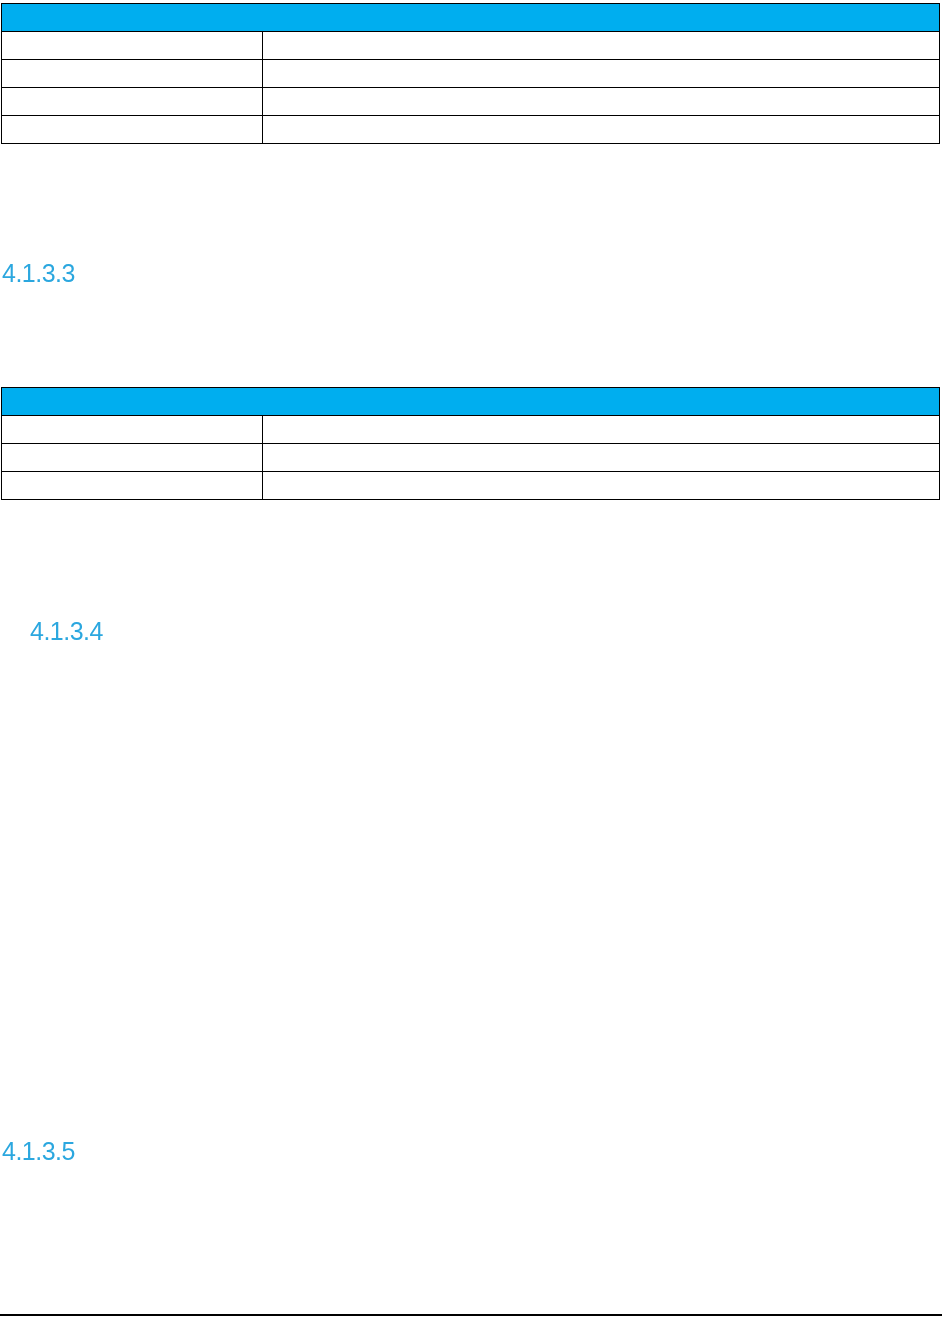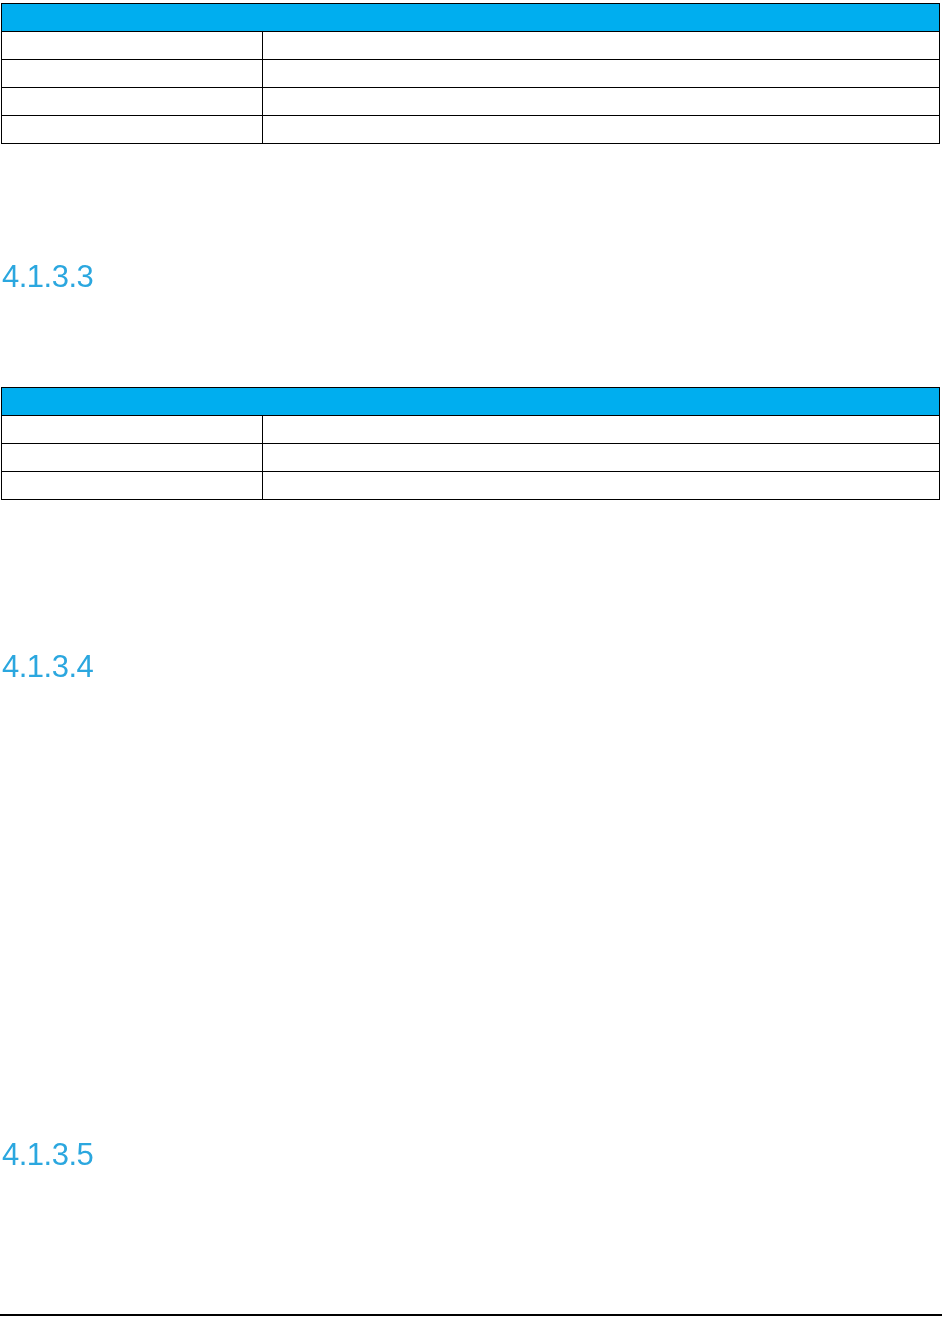--- a/index.html
+++ b/index.html
@@ -41,29 +41,29 @@
     background: #00AEEF;
     text-align: left;
     font-weight: bold;
     color: #ffffff;
   }
   col.col-label { width: 261px; }
 
   .section-heading {
     position: absolute;
     left: 2px;
-    font-size: 31px;
+    font-size: 25px;
     font-weight: 400;
     letter-spacing: -0.5px;
     color: #2BA7DF;
     line-height: 1.1;
     white-space: nowrap;
   }
   #heading-4133 { top: 260px; }
-  #heading-4134 { top: 650px; }
+  #heading-4134 { top: 618px; margin-left: 28px; }
   #heading-4135 { top: 1138px; }
 
   .footer-rule {
     position: absolute;
     left: 0;
     top: 1314px;
     width: 942px;
     height: 0;
     border-top: 2px solid #000000;
   }

